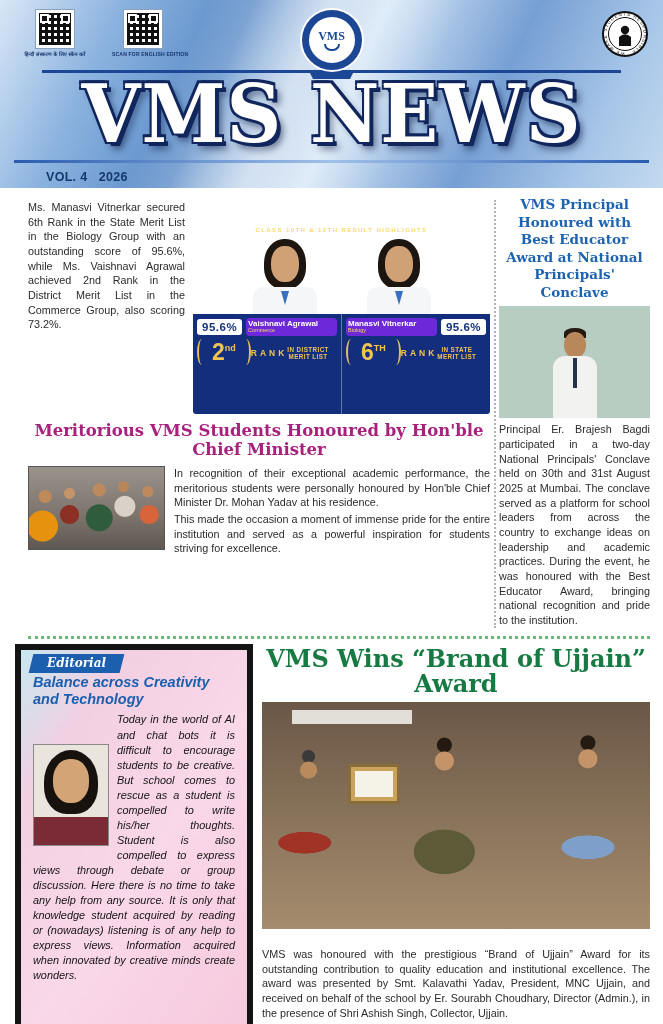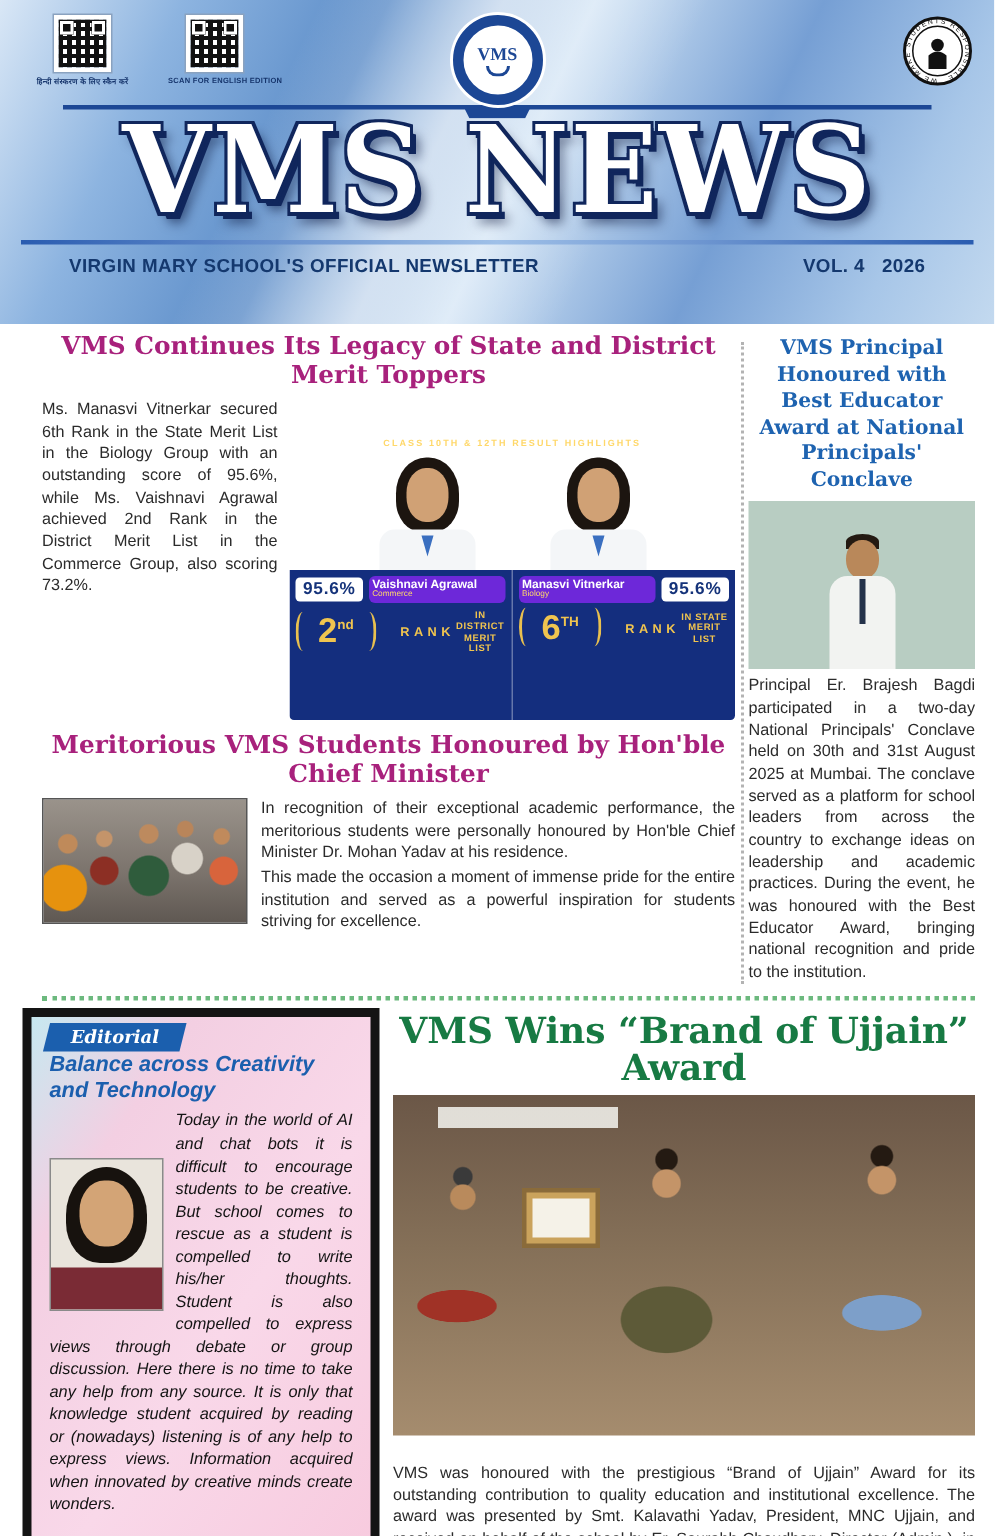--- a/index.html
+++ b/index.html
@@ -5,21 +5,21 @@
   * { margin:0; padding:0; box-sizing:border-box; }
   html,body { background:#ffffff; }
   .page {
     position:relative; width:663px; height:1024px; margin:0 auto;
     background:#ffffff; overflow:hidden;
     font-family:"Liberation Sans", sans-serif; color:#2b2b2b;
   }
 
   
   .masthead {
-    position:relative; height:216px; overflow:hidden;
+    position:relative; height:188px; overflow:hidden;
     background:linear-gradient(115deg,#d9e7f6 0%,#8db4e0 16%,#5b8cc8 34%,#d2e4f5 52%,#769fd4 72%,#a7c6e8 88%,#c3d9ef 100%);
   }
   .masthead::before {
     content:""; position:absolute; inset:0;
     background:linear-gradient(115deg, transparent 28%, rgba(255,255,255,.55) 44%, transparent 62%);
   }
   .qr-group { position:absolute; top:10px; left:24px; display:flex; gap:26px; }
   .qr-item { width:62px; text-align:center; }
   .qr {
     width:38px; height:38px; margin:0 auto; background:
@@ -105,21 +105,21 @@
   .name-plate { flex:1; background:#6d28d9; border-radius:4px; text-align:left; padding:2px 2px; line-height:1.05; }
   .np-name { font-size:8px; font-weight:bold; display:block; }
   .np-stream { font-size:5.5px; color:#ffd86a; display:block; }
   .rank-emblem { margin-top:3px; text-align:center; color:#f0c44f; display:flex; flex-direction:row; align-items:center; }
   .rank-line { display:flex; align-items:center; gap:5px; }
   .laurel { display:inline-block; width:10px; height:26px; }
   .laurel.l { border-left:2px solid #e9c04f; border-radius:50% 0 0 50%; }
   .laurel.r { border-right:2px solid #e9c04f; border-radius:0 50% 50% 0; }
   .rank-num { font-size:23px; font-weight:bold; line-height:1; }
   .rank-num sup { font-size:9px; }
-  .rank-word { font-size:8.5px; font-weight:bold; letter-spacing:3px; margin-top:1px;padding-left:16px; }
+  .rank-word { font-size:8.5px; font-weight:bold; letter-spacing:3px; margin-top:1px; }
   .rank-list { font-size:6.3px; font-weight:bold; line-height:1.15; letter-spacing:.4px; margin-top:2px; }
   .rank-list span { display:block; }
 
   .hl-cm { margin-top:8px; }
   .cm-row { display:flex; gap:9px; margin-top:6px; }
   .cm-photo {
     flex:0 0 137px; height:84px; border:1px solid #555;
     background:
       radial-gradient(circle at 10% 72%, #e6920e 0 15px, transparent 16px),
       radial-gradient(circle at 12% 36%, #bf8a5a 0 6px, transparent 7px),
@@ -239,30 +239,28 @@
         <text font-size="4.6" fill="#111" letter-spacing="1" font-family="Liberation Sans, sans-serif">
           <textPath href="#badgeArc">WE MAKE STUDENTS RESPONSIBLE</textPath>
         </text>
       </svg>
     </div>
 
     <div class="rule-top"></div>
     <h1 class="mast-title">VMS NEWS</h1>
     <div class="rule-bottom"></div>
     <div class="mast-row">
-      <span>VIRGIN MARY SCHOOL'S OFFICIAL NEWSLETTER</span>
       <span class="mast-vol">VOL. 4   2026</span>
     </div>
   </header>
 
   <div class="main">
 
     <div class="band1">
       <div class="b1-left">
-        <h2 class="hl-magenta">VMS Continues Its Legacy of State and District Merit Toppers</h2>
 
         <div class="toppers-row">
           <div class="toppers-text body-txt">
             <p>Ms. Manasvi Vitnerkar secured 6th Rank in the State Merit List in the Biology Group with an outstanding score of 95.6%, while Ms. Vaishnavi Agrawal achieved 2nd Rank in the District Merit List in the Commerce Group, also scoring 73.2%.</p>
           </div>
 
           <div class="poster photo">
             <div class="poster-title">A LEGACY OF SUCCESS CONTINUES</div>
             <div class="poster-sub">CLASS 10TH &amp; 12TH RESULT HIGHLIGHTS</div>
             <div class="poster-girls">

